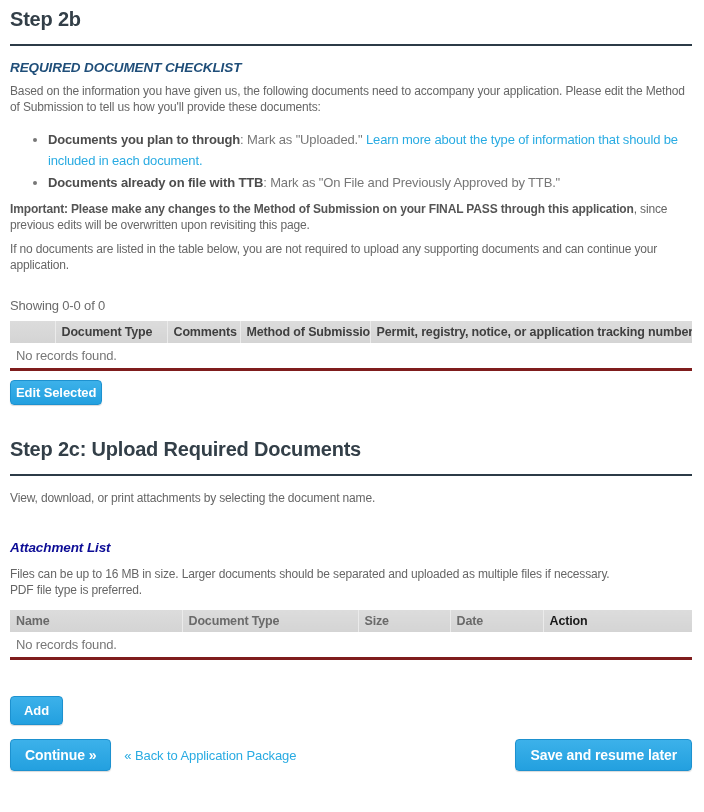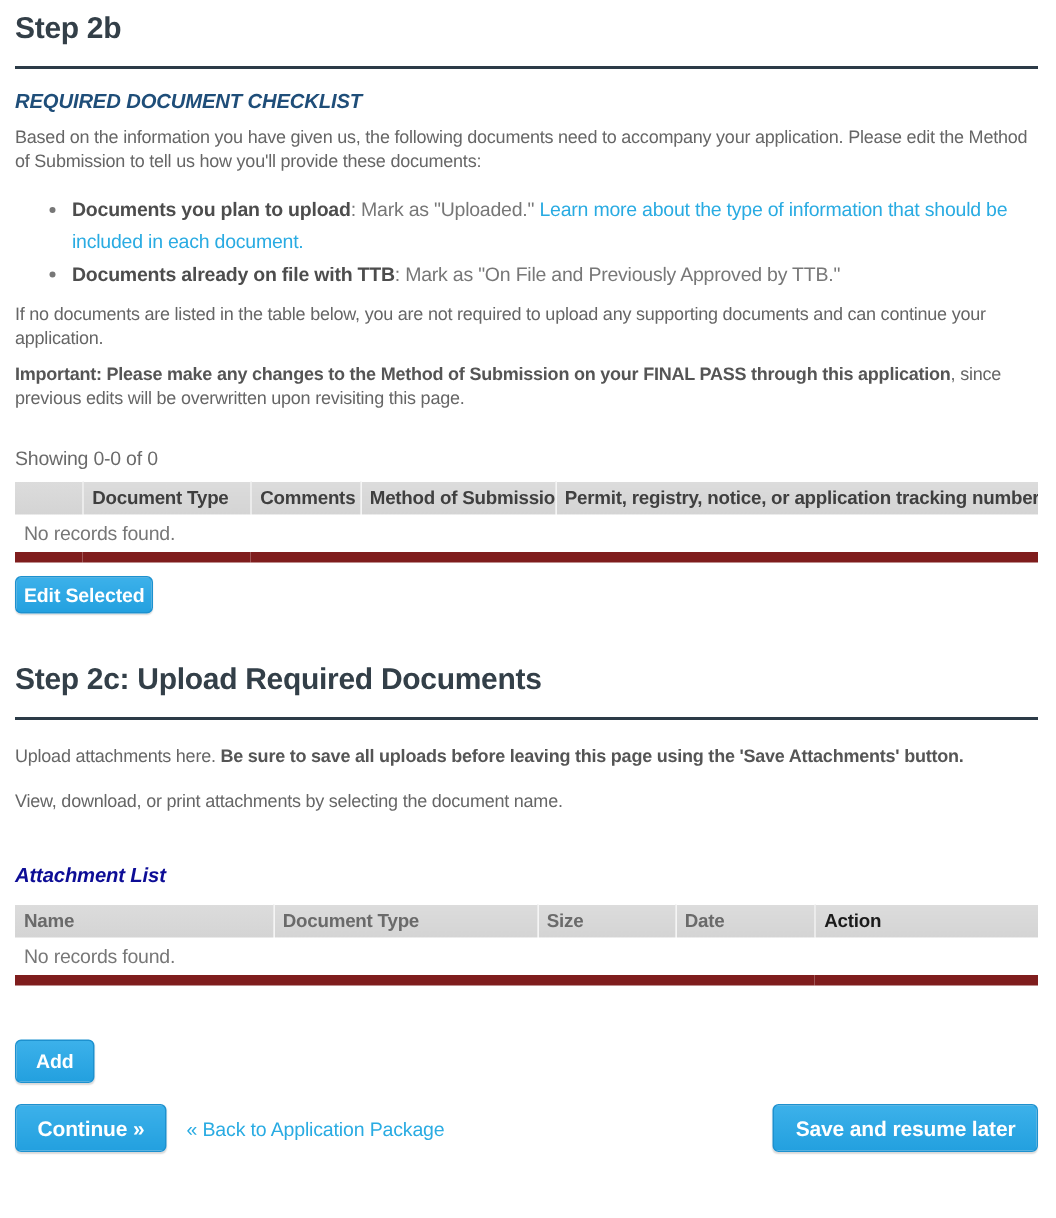--- a/index.html
+++ b/index.html
@@ -42,21 +42,21 @@
   table.grid{width:100%;border-collapse:collapse;margin-top:8px;table-layout:fixed;}
   table.grid th{
     background:linear-gradient(#dcdcdc,#d4d4d4);
     font-size:12.5px;font-weight:bold;color:#3f3f3f;text-align:left;
     padding:4px 6px;height:14px;border-left:1px solid #ebebeb;letter-spacing:-0.15px;
     overflow:hidden;white-space:nowrap;
   }
   table.grid th:first-child{border-left:none;}
   table.grid td{
     font-size:13px;color:var(--muted);padding:5px 6px;height:23px;
-    border-bottom:7px solid #7f1d1d;letter-spacing:-0.15px;
+    border-bottom:3px solid #7f1d1d;letter-spacing:-0.15px;
   }
   table.grid2{margin-top:12px;}
   table.grid2 th{color:#6a6a6a;}
   table.grid2 th.col-action{color:#1a1a1a;}
 
   .btn{
     display:inline-block;border:1px solid var(--accent-dark);border-radius:4px;
     background:linear-gradient(#3cb1ea,#23a0df);color:#ffffff;font-weight:bold;
     font-family:"Liberation Sans", sans-serif;font-size:13px;padding:4px 5px;
     cursor:pointer;box-shadow:0 1px 1px rgba(0,0,0,0.15);letter-spacing:-0.1px;
@@ -83,32 +83,32 @@
 
   <h1>Step 2b</h1>
   <hr class="rule">
 
   <div class="section-title">REQUIRED DOCUMENT CHECKLIST</div>
 
   <p class="body">Based on the information you have given us, the following documents need to accompany your application. Please edit the Method of Submission to tell us how you'll provide these documents:</p>
 
   <ul class="bullets">
     <li>
-      <b>Documents you plan to upload</b><span>: Mark as "Uploaded." </span><a class="link" href="#">Learn more about the type of information that should be included in each document.</a>
+      <b>Documents you plan to through</b><span>: Mark as "Uploaded." </span><a class="link" href="#">Learn more about the type of information that should be included in each document.</a>
     </li>
     <li>
       <b>Documents already on file with TTB</b><span>: Mark as "On File and Previously Approved by TTB."</span>
     </li>
   </ul>
 
-  <p class="body spacer-ifno">If no documents are listed in the table below, you are not required to upload any supporting documents and can continue your application.</p>
-
   <p class="body spacer-important">
     <b>Important: Please make any changes to the Method of Submission on your FINAL PASS through this application</b><span>, since previous edits will be overwritten upon revisiting this page.</span>
   </p>
+
+  <p class="body spacer-ifno">If no documents are listed in the table below, you are not required to upload any supporting documents and can continue your application.</p>
 
   <div class="showing">Showing 0-0 of 0</div>
 
   <table class="grid">
     <thead>
       <tr>
         <th class="t1-c0"></th>
         <th class="t1-c1">Document Type</th>
         <th class="t1-c2">Comments</th>
         <th class="t1-c3">Method of Submission</th>
@@ -120,28 +120,29 @@
         <td colspan="5">No records found.</td>
       </tr>
     </tbody>
   </table>
 
   <button class="btn btn-edit">Edit Selected</button>
 
   <h1 class="h-2c">Step 2c: Upload Required Documents</h1>
   <hr class="rule">
 
-  <p class="body" style="margin-top:16px;">
-    <span>Upload attachments here. </span><b>Be sure to save all uploads before leaving this page using the 'Save Attachments' button.</b>
-  </p>
 
   <p class="body" style="margin-top:14px;">View, download, or print attachments by selecting the document name.</p>
 
   <div class="section-title attachment">Attachment List</div>
 
+  <p class="body" style="margin-top:11px;">
+    <span>Files can be up to 16 MB in size. Larger documents should be separated and uploaded as multiple files if necessary.</span><br>
+    <span>PDF file type is preferred.</span>
+  </p>
 
   <table class="grid grid2">
     <thead>
       <tr>
         <th class="t2-c0">Name</th>
         <th class="t2-c1">Document Type</th>
         <th class="t2-c2">Size</th>
         <th class="t2-c3">Date</th>
         <th class="t2-c4 col-action">Action</th>
       </tr>

